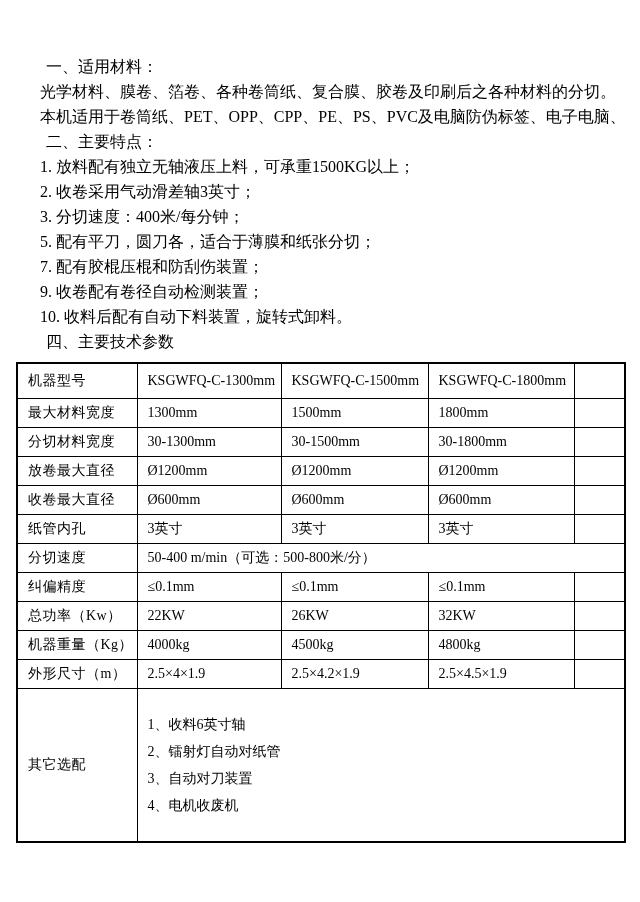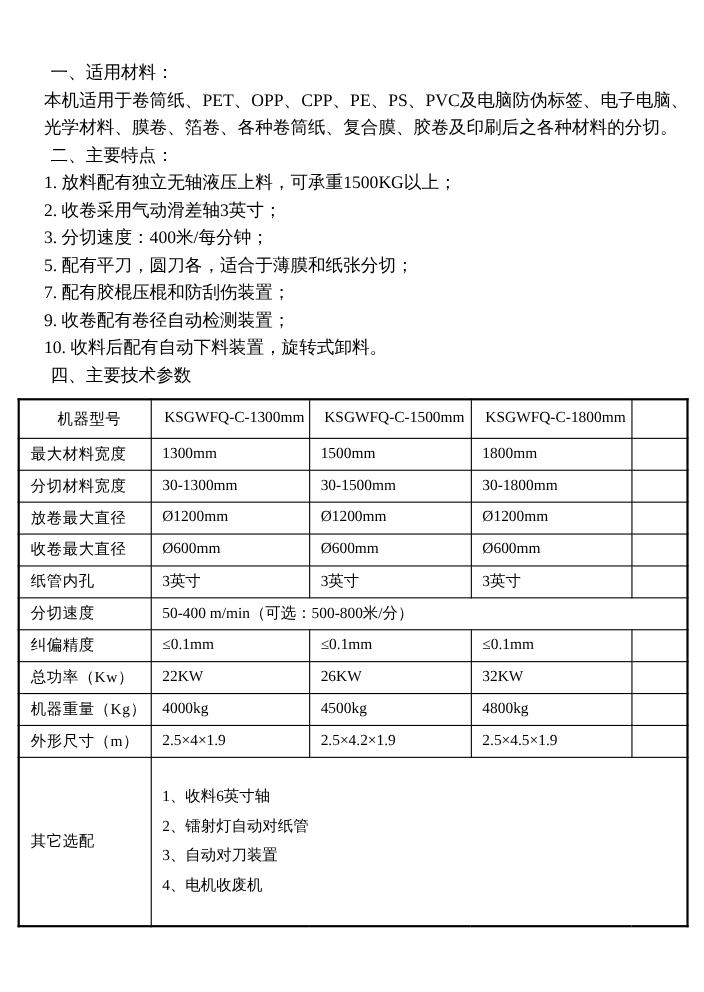--- a/index.html
+++ b/index.html
@@ -40,38 +40,38 @@
     font-size: 14px;
     padding: 0 2px 0 10px;
     vertical-align: middle;
     overflow: hidden;
     white-space: nowrap;
   }
   td.label-cell {
     font-size: 15px;
     letter-spacing: 0.5px;
   }
-  tr.r-head { height: 35px; text-align: center; }
+  tr.r-head { height: 35px; }
   tr.r      { height: 29px; }
   tr.r-big  { height: 154px; }
   td.multi { white-space: normal; }
   td.multi div {
     line-height: 27px;
     white-space: nowrap;
   }
 </style>
 </head>
 <body>
 
 <div class="page">
 
   <div class="content">
     <p class="heading">一、适用材料：</p>
+    <p>光学材料、膜卷、箔卷、各种卷筒纸、复合膜、胶卷及印刷后之各种材料的分切。</p>
     <p>本机适用于卷筒纸、PET、OPP、CPP、PE、PS、PVC及电脑防伪标签、电子电脑、</p>
-    <p>光学材料、膜卷、箔卷、各种卷筒纸、复合膜、胶卷及印刷后之各种材料的分切。</p>
     <p class="heading">二、主要特点：</p>
     <p>1. 放料配有独立无轴液压上料，可承重1500KG以上；</p>
     <p>2. 收卷采用气动滑差轴3英寸；</p>
     <p>3. 分切速度：400米/每分钟；</p>
     <p>5. 配有平刀，圆刀各，适合于薄膜和纸张分切；</p>
     <p>7. 配有胶棍压棍和防刮伤装置；</p>
     <p>9. 收卷配有卷径自动检测装置；</p>
     <p>10. 收料后配有自动下料装置，旋转式卸料。</p>
     <p class="heading">四、主要技术参数</p>
   </div>

